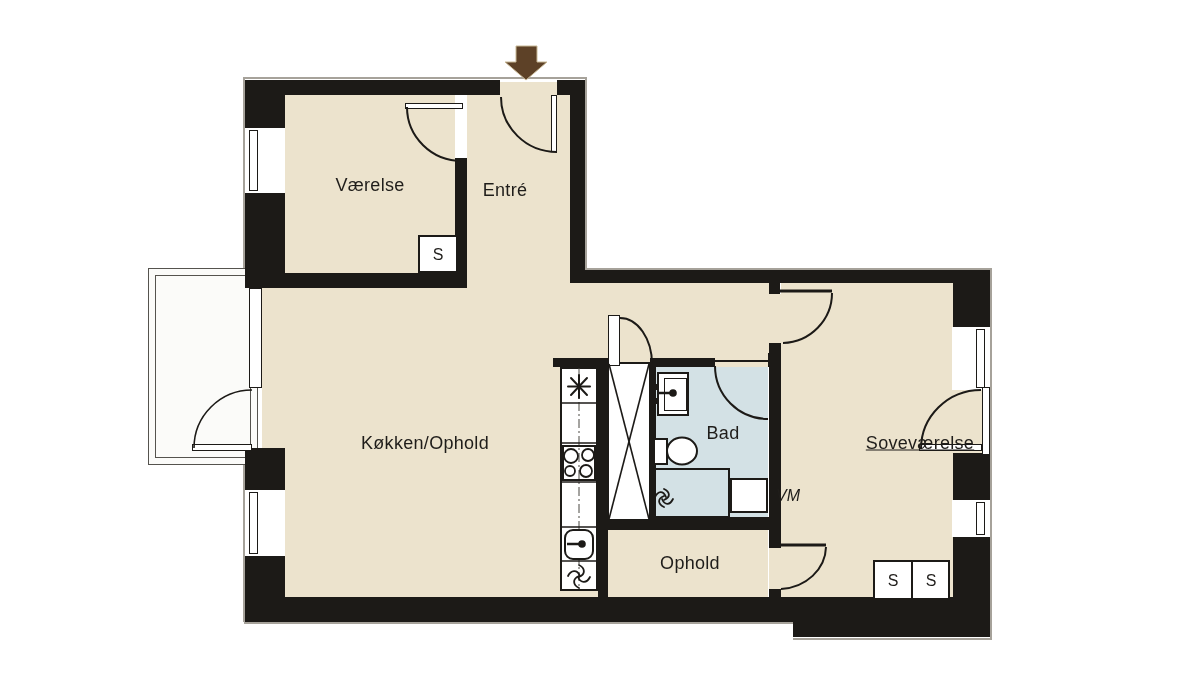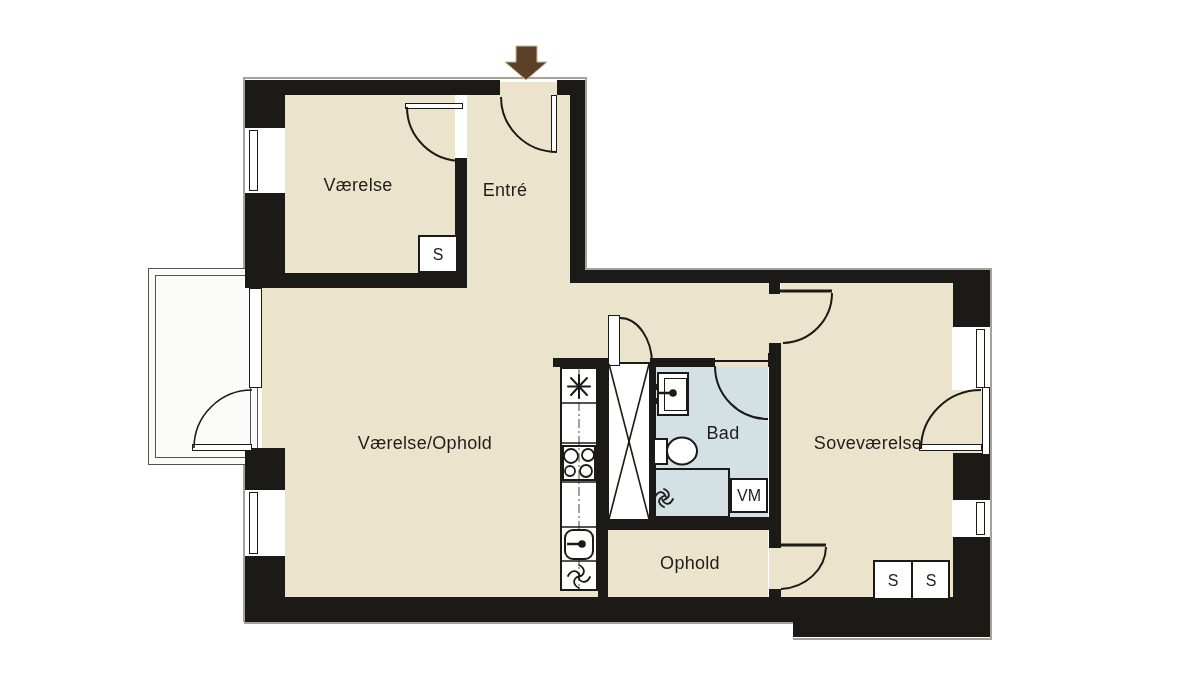--- a/index.html
+++ b/index.html
@@ -174,24 +174,24 @@
       <ellipse cx="682" cy="451" rx="15" ry="13.5" fill="#ffffff" stroke="#1c1a17" stroke-width="2"></ellipse>
     </g>
     <g fill="none" stroke="#1c1a17" stroke-width="1.8" stroke-linecap="round">
       <path d="M664,489 C670,492 671,497 664,500"></path>
       <path d="M673,499 C670,505 665,506 662,499"></path>
       <path d="M664,507 C658,504 657,499 664,496"></path>
       <path d="M655,497 C658,491 663,490 666,497"></path>
     </g>
   </svg>
 
-  <div class="room-label" style="left:358px;top:185px;text-align:right;">Værelse</div>
+  <div class="room-label" style="left:370px;top:185px;text-align:right;">Værelse</div>
   <div class="room-label" style="left:505px;top:190px;">Entré</div>
-  <div class="room-label" style="left:425px;top:443px;">Værelse/Ophold</div>
+  <div class="room-label" style="left:425px;top:443px;">Køkken/Ophold</div>
   <div class="room-label" style="left:723px;top:433px;">Bad</div>
-  <div class="room-label" style="left:868px;top:443px;">Soveværelse</div>
+  <div class="room-label" style="left:920px;top:443px;text-decoration:underline;">Soveværelse</div>
   <div class="room-label" style="left:690px;top:563px;">Ophold</div>
   <div class="small-label" style="left:438px;top:255px;">S</div>
   <div class="small-label" style="left:893px;top:581px;">S</div>
   <div class="small-label" style="left:931px;top:581px;">S</div>
-  <div class="small-label" style="left:749px;top:496px;">VM</div>
+  <div class="small-label" style="left:788px;top:496px;font-style:italic;">VM</div>
 
 </div>
 
 </body></html>

